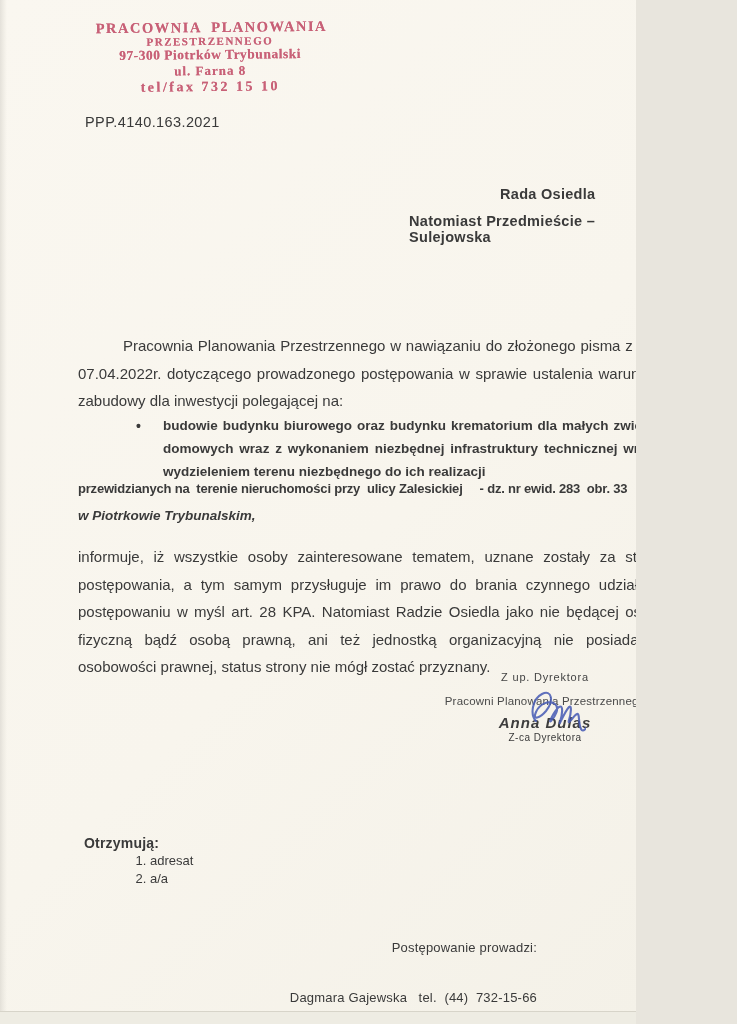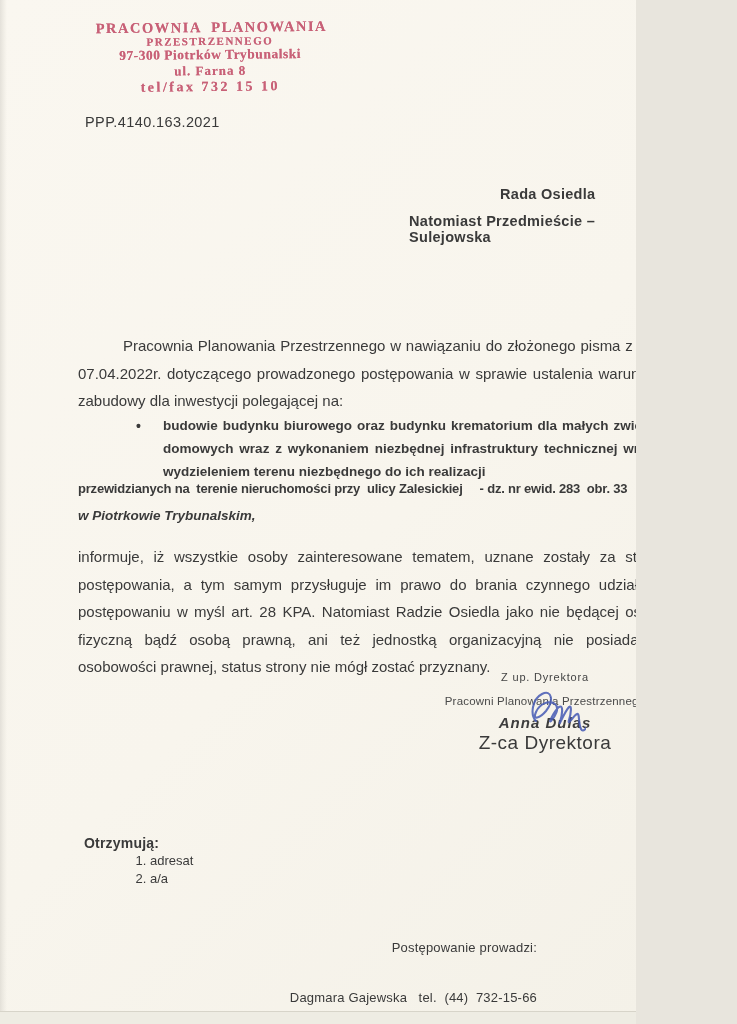--- a/index.html
+++ b/index.html
@@ -93,21 +93,21 @@
   }
   .para-2 { top: 543px; }
 
   .signature-block {
     position: absolute; left: 428px; top: 671px; width: 234px;
     text-align: center;
   }
   .sig-l1 { font-size: 11px; letter-spacing: .8px; color: #444; }
   .sig-l2 { font-size: 11.5px; letter-spacing: .2px; margin-top: 12px; color: #4a4a4a; }
   .sig-name { font-size: 15px; font-style: italic; font-weight: 700; letter-spacing: 1px; margin-top: 7px; color: #3d3d3d; }
-  .sig-title { font-size: 19px; letter-spacing: .5px; margin-top: 1px; }
+  .sig-title { font-size: 10px; letter-spacing: .5px; margin-top: 1px; }
   .sig-scribble {
     position: absolute; left: 96px; top: 14px; width: 62px; height: 50px;
   }
 
   .distribution {
     position: absolute; left: 84px; top: 835px;
     font-size: 14px;
   }
   .distribution-heading { font-weight: 700; letter-spacing: .2px; }
   .distribution ol { margin: 1px 0 0 0; padding-left: 45px; }

